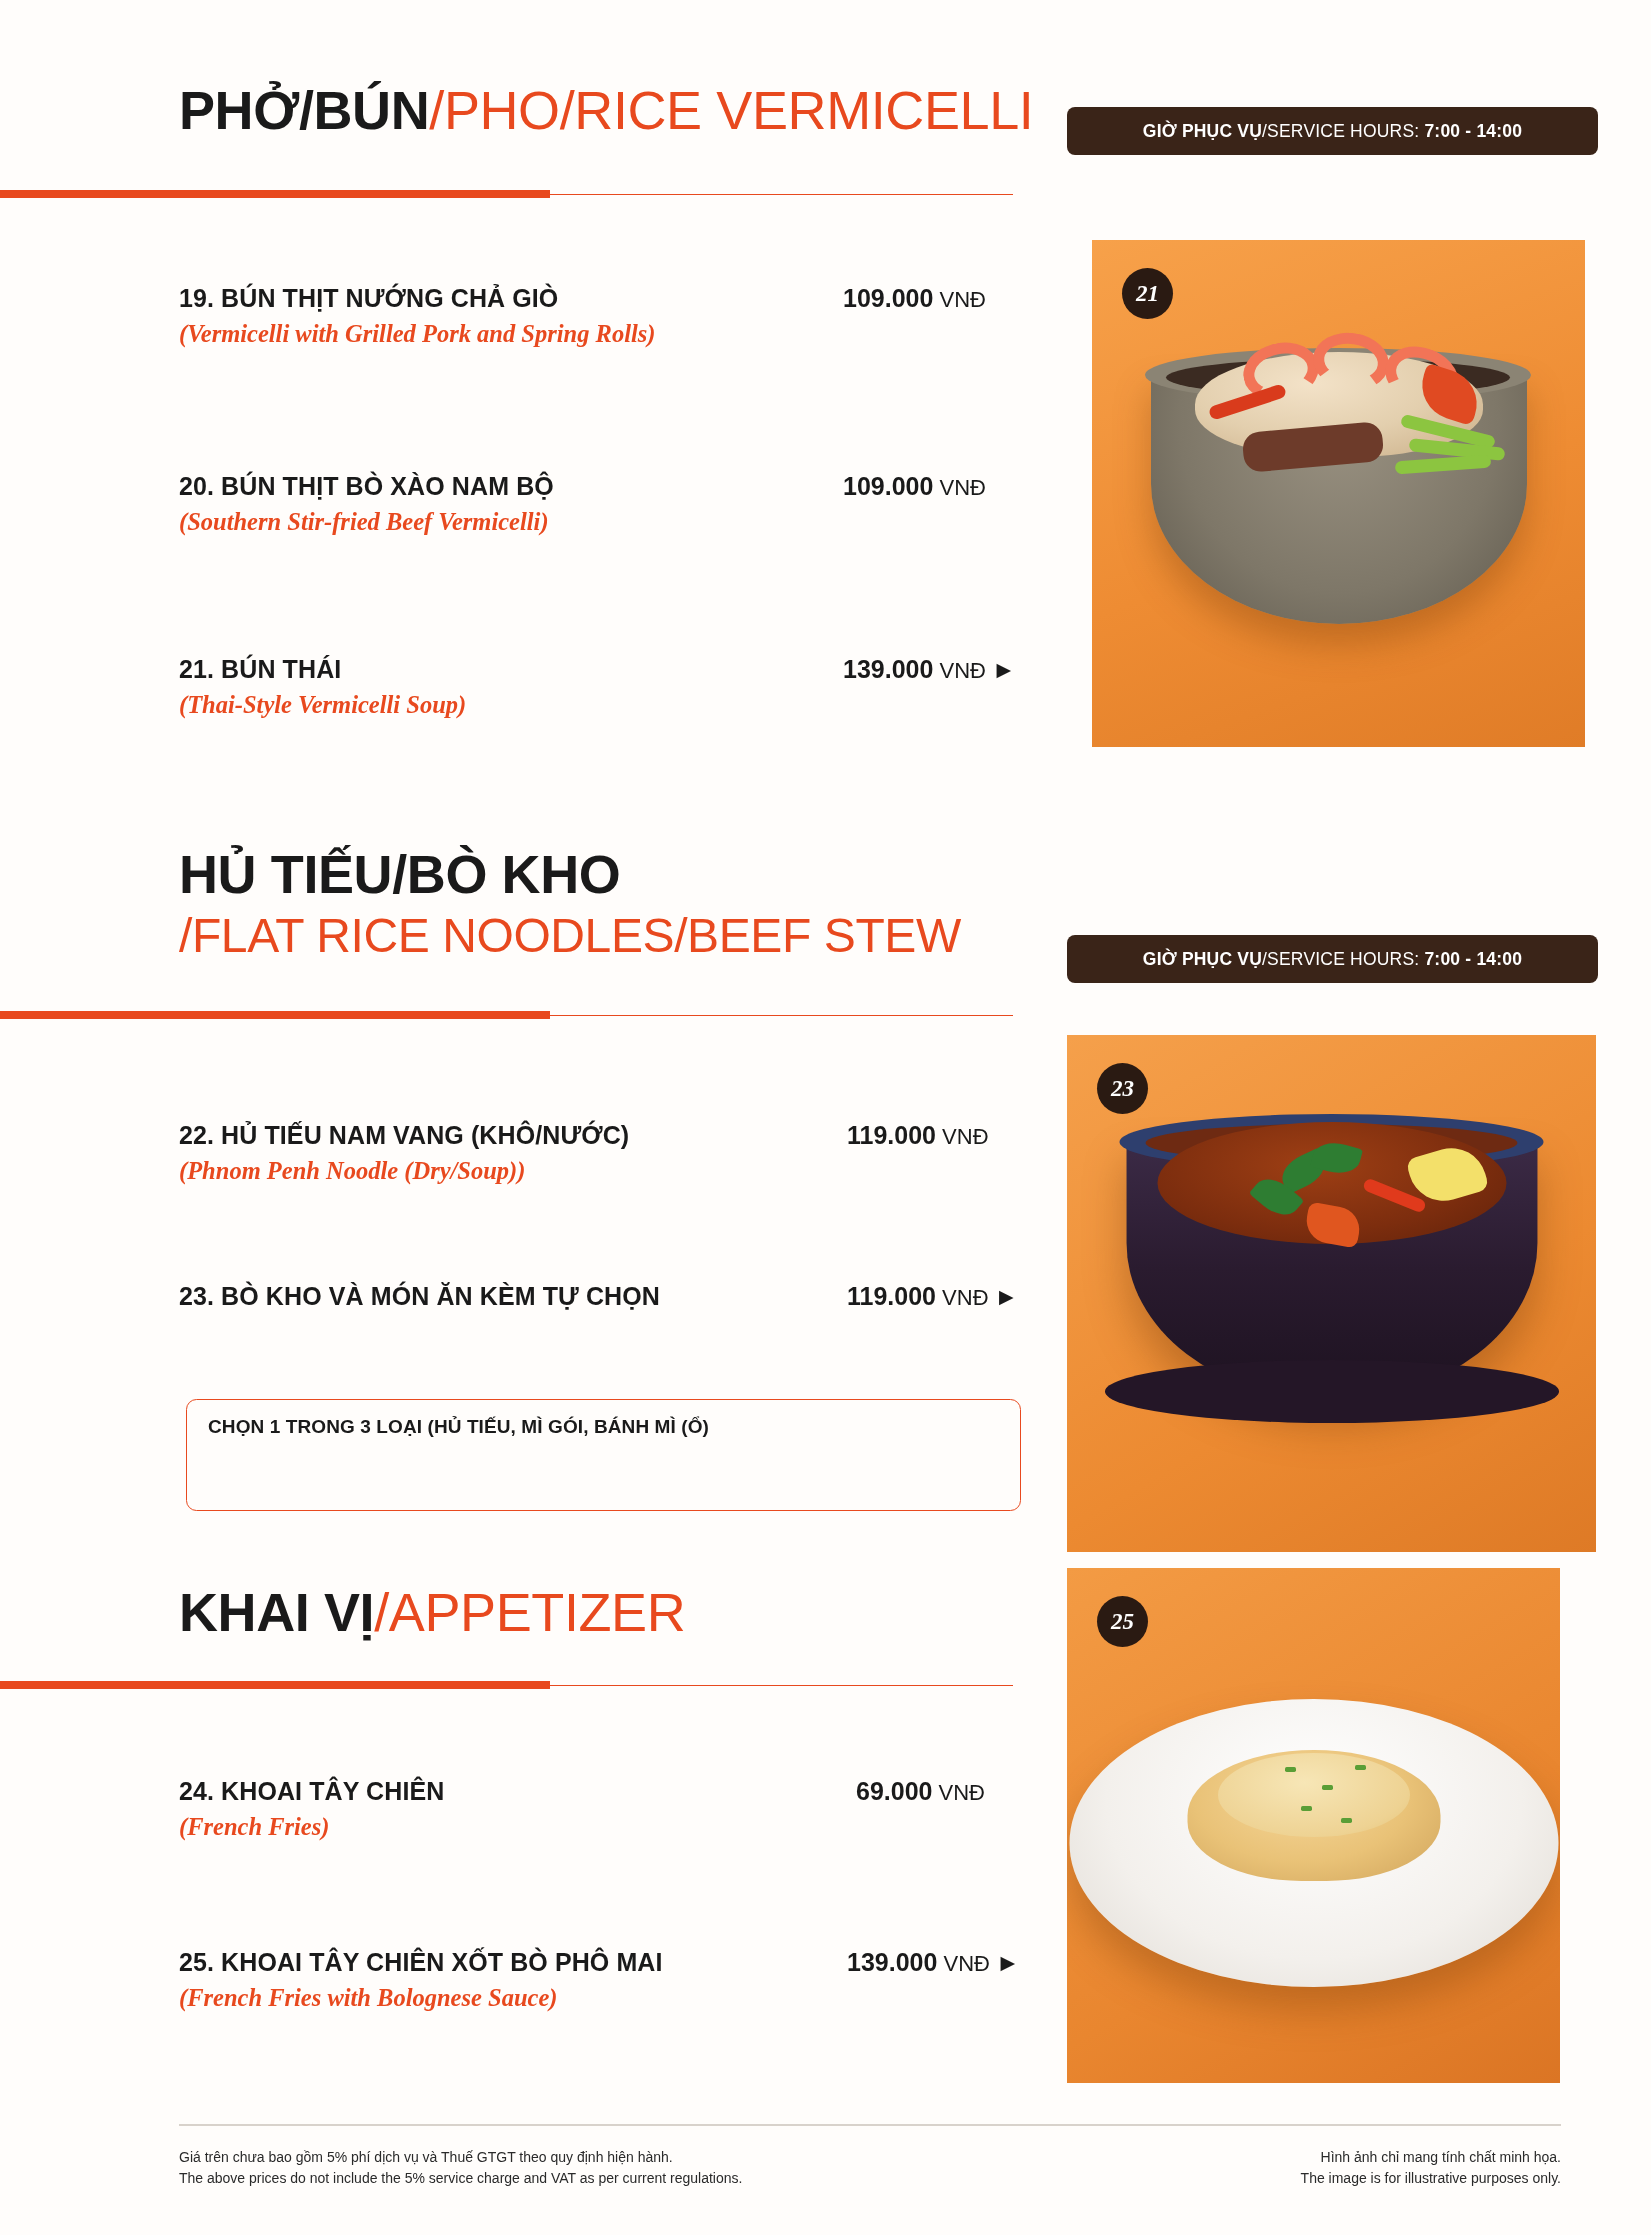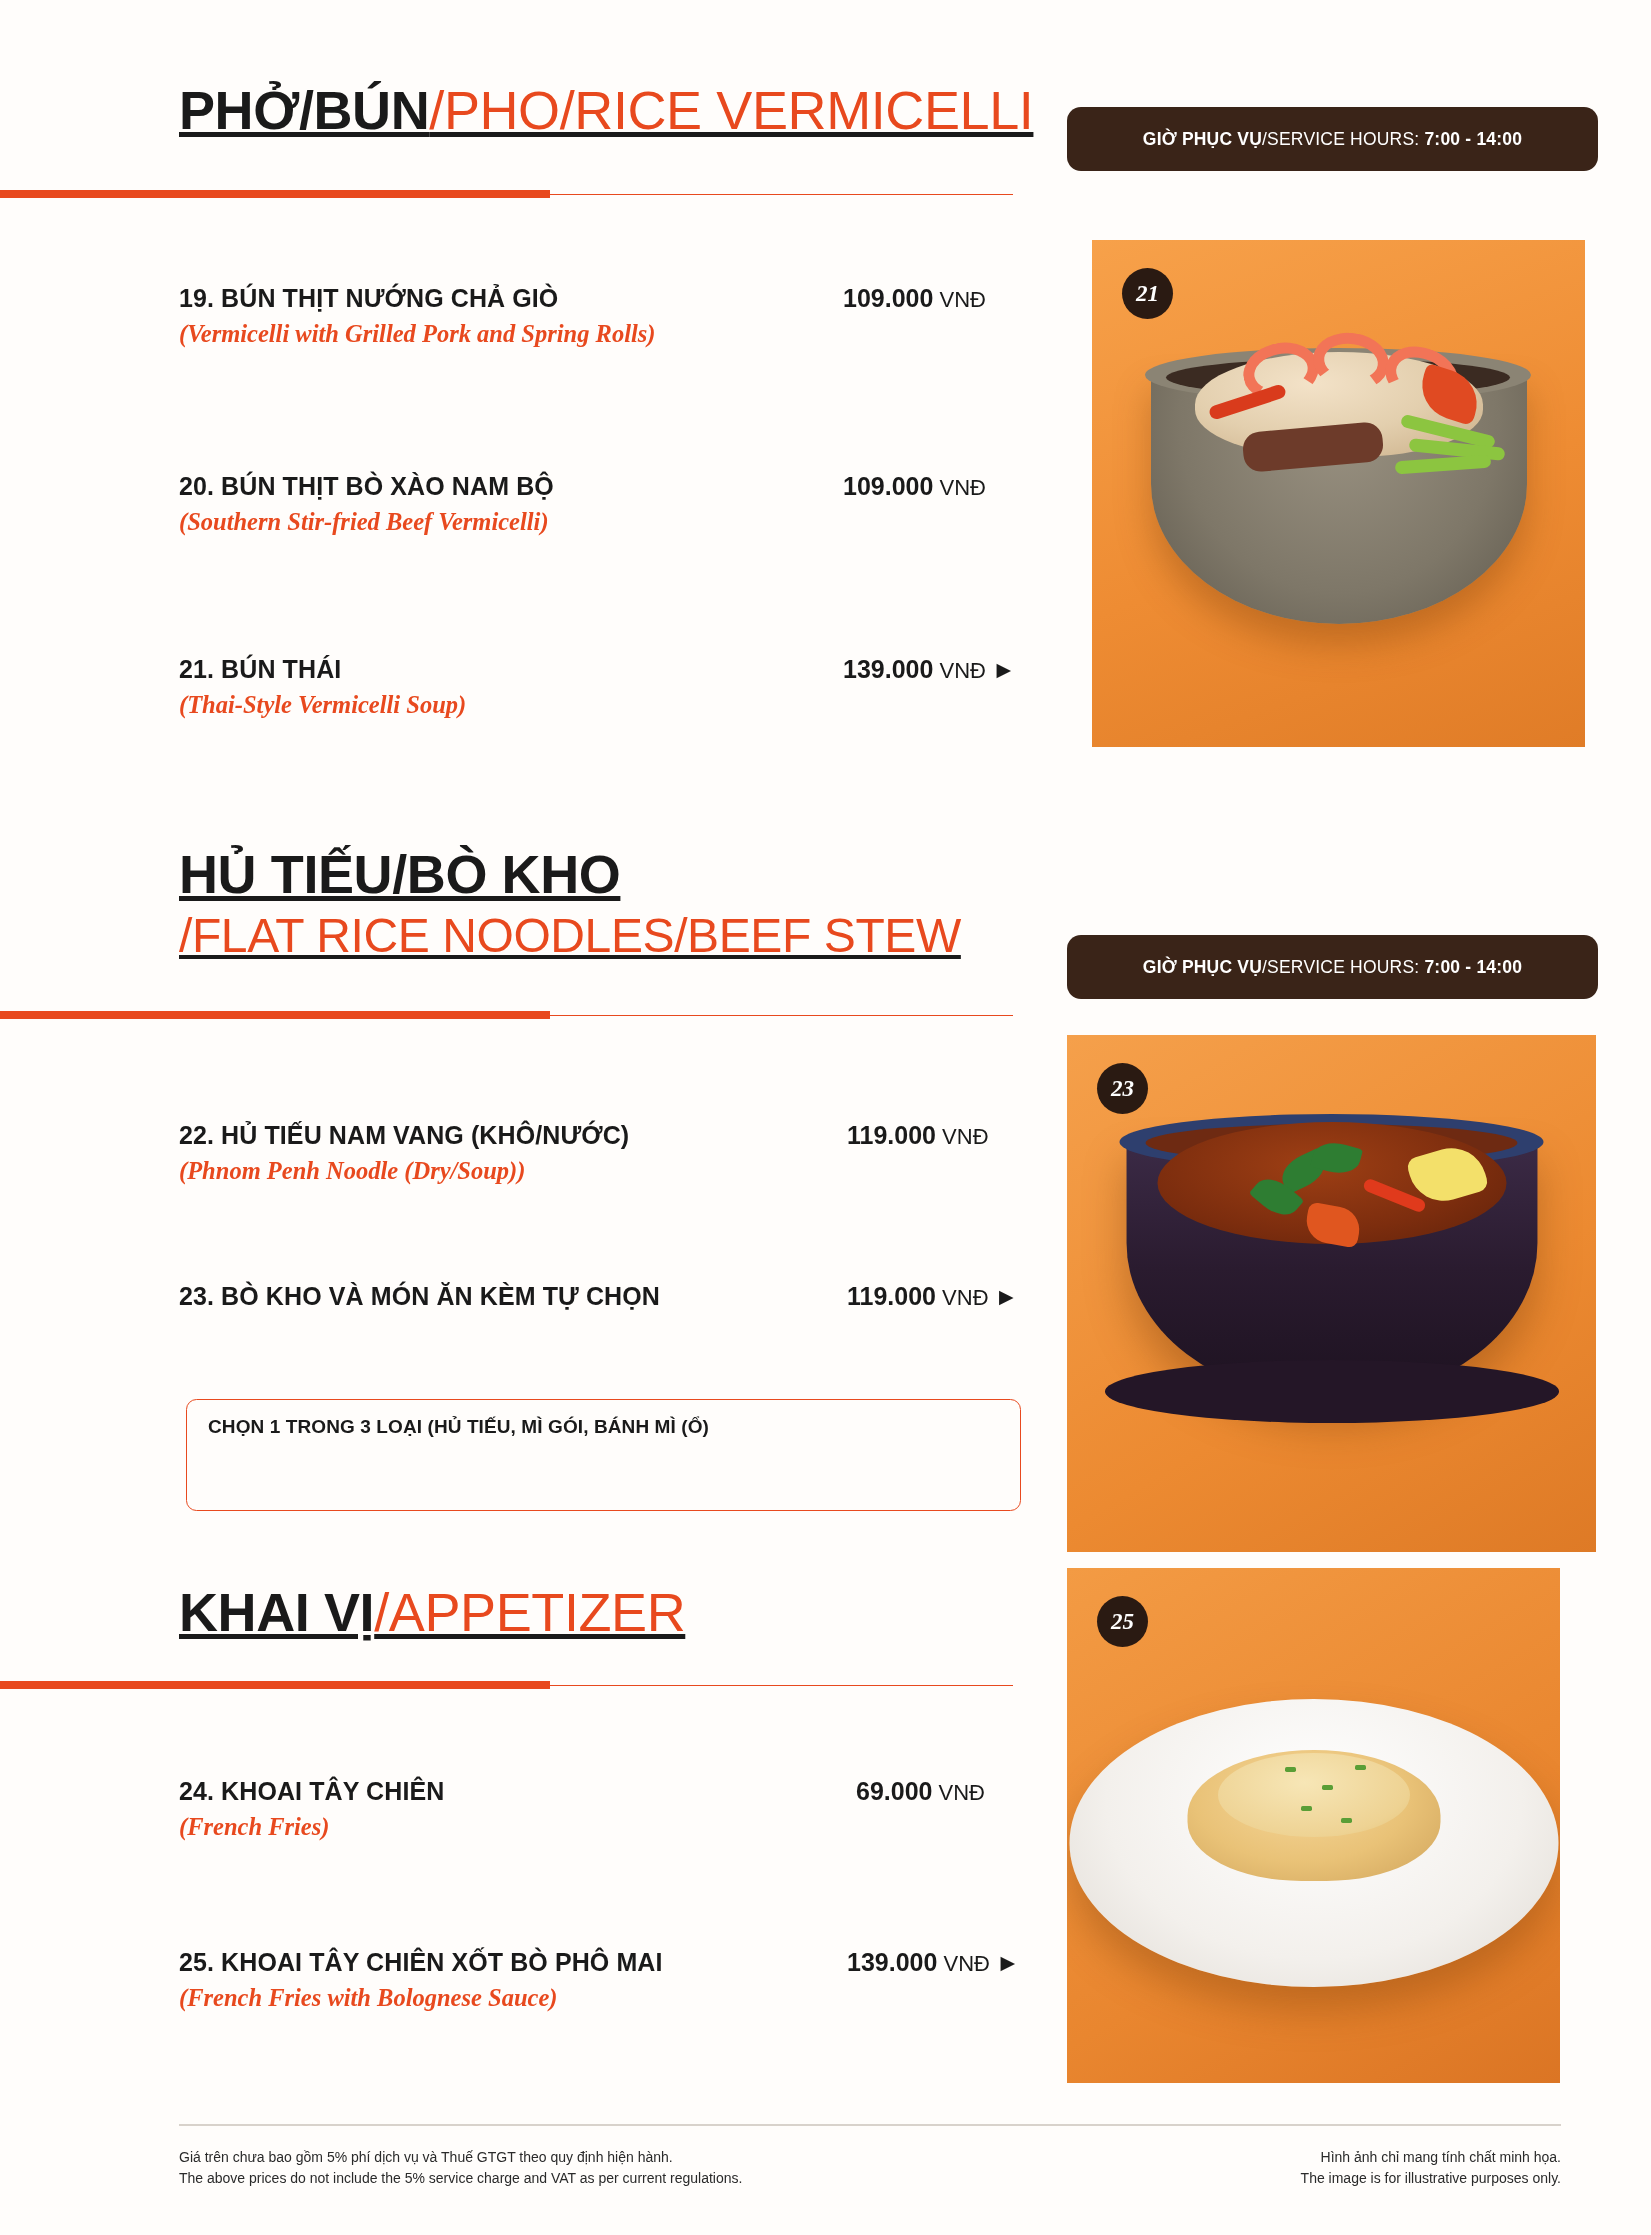--- a/index.html
+++ b/index.html
@@ -26,21 +26,20 @@
   
   .section {
     position: absolute;
   }
   .sec-title {
     font-weight: 800;
     letter-spacing: -0.4px;
     line-height: 1.0;
     color: #1a1a1a;
     white-space: nowrap;
-    text-decoration: underline;
   }
   .sec-title .vn {
     color: #1a1a1a;
   }
   .sec-title .en {
     color: #E8491E;
     font-weight: 500;
   }
   .rule-wrap {
     position: relative;
@@ -57,27 +56,27 @@
     top: 3.5px;
     height: 1.7px;
     background: #E8491E;
   }
 
   
   .hours {
     position: absolute;
     background: #3A2418;
     color: #ffffff;
-    border-radius: 14px;
+    border-radius: 8px;
     font-size: 17.5px;
     letter-spacing: 0.2px;
     display: flex;
     align-items: center;
     justify-content: center;
-    padding: 12px 19px;
+    padding: 4px 19px;
     height: 40px;
     white-space: nowrap;
   }
   .hours b { font-weight: 800; }
   .hours .lite { font-weight: 400; }
 
   
   .item {
     position: absolute;
     width: 882px;

